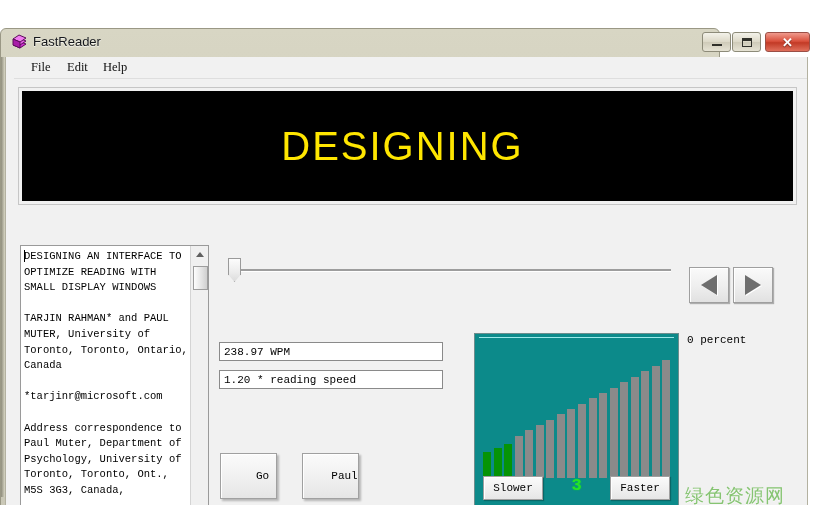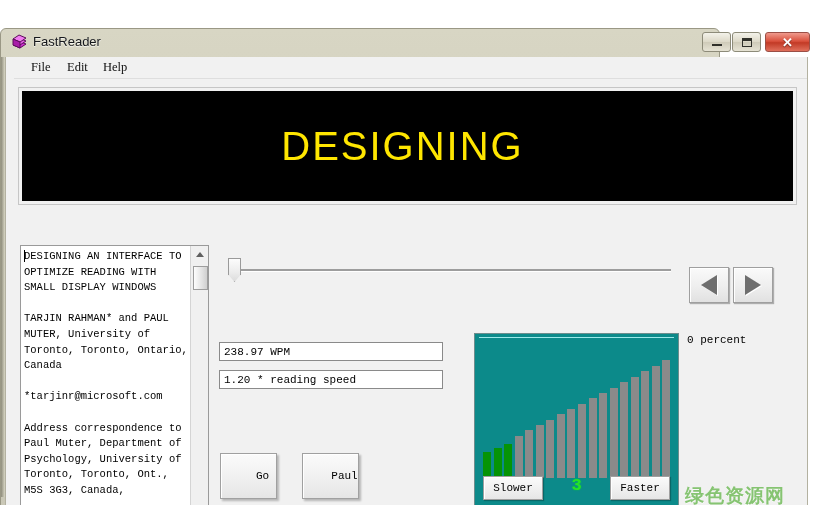--- a/index.html
+++ b/index.html
@@ -279,21 +279,21 @@
       linear-gradient(135deg,transparent 85%,#a9a696 85%,#a9a696 98%,transparent 98%);
   }
 
   
   #watermark{
     position:absolute;left:668px;top:456px;width:132px;height:40px;
     text-align:center;pointer-events:none;
   }
   #wm-cn{
     font-family:"DejaVu Sans",sans-serif;
-    font-size:19px;font-weight:bold;color:#86c472;
+    font-size:19px;font-weight:normal;color:#86c472;
     letter-spacing:1px;line-height:20px;
     text-shadow:0 1px 0 rgba(255,255,255,.6);
   }
   #wm-url{
     font-family:"Liberation Sans",sans-serif;
     font-size:12px;color:#9bcf86;line-height:15px;
   }
   
   #left-sliver{
     position:absolute;left:0;top:28px;width:4px;height:440px;

